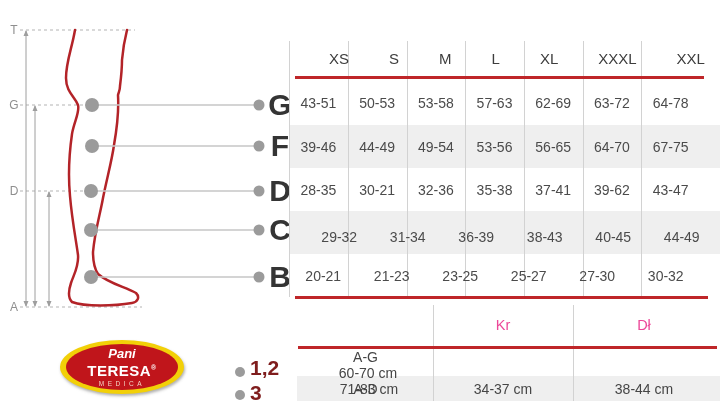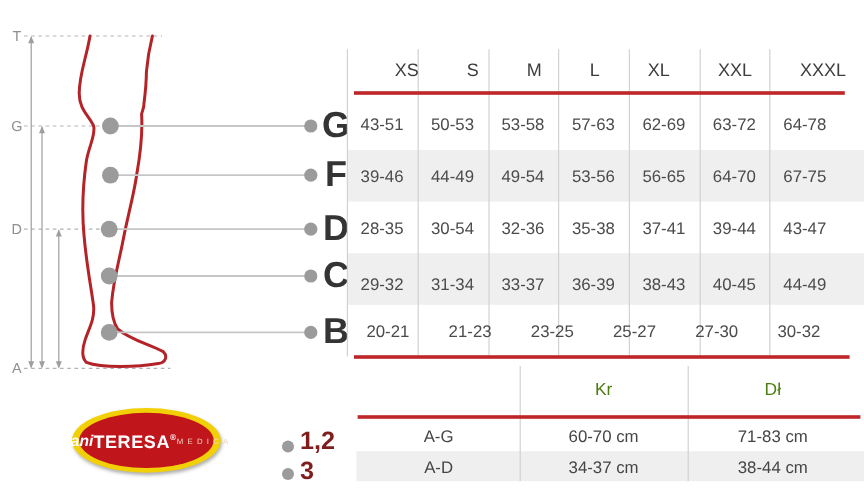--- a/index.html
+++ b/index.html
@@ -30,34 +30,34 @@
   .size-row .cell  { font-size:14px; color:#4b4b4b; }
   
   .len-row { display:flex; }
   .len-row .c0 { width:135px; }
   .len-row .c1 { width:140px; }
   .len-row .c2 { width:142px; }
   .len-row div {
     display:flex; align-items:center; justify-content:center;
     font-size:14px; color:#454545;
   }
-  .len-head div { font-size:14.5px; color:#4d7c0f; }
+  .len-head div { font-size:14.5px; color:#ec4899; }
   
   .legend-label {
     font-size:21px; font-weight:bold; color:#7f1d1d; line-height:24px; height:24px;
   }
   
   .logo {
     left:60px; top:340px; width:124px; height:54px; border-radius:50%;
     background:#f2d008; box-shadow:1px 2px 3px rgba(110,110,110,.55);
   }
   .logo-inner {
     position:absolute; left:6px; right:6px; top:4px; bottom:4px;
     background:#c0151b; border-radius:50%;
-    display:flex; flex-direction:row; align-items:center; justify-content:center;
+    display:flex; flex-direction:column; align-items:center; justify-content:center;
     color:#ffffff;
   }
   .logo-pani   { font-style:italic; font-weight:bold; font-size:13px; line-height:13px; }
   .logo-teresa { font-weight:bold; font-size:15px; line-height:15px; letter-spacing:.5px; }
   .logo-teresa sup { font-size:7px; }
   .logo-medica { font-size:6.5px; letter-spacing:3.5px; color:#f2d3c3; margin-top:2px; }
 </style>
 </head>
 <body>
 
@@ -156,22 +156,22 @@
   <div class="abs vsep" style="left:524px; top:41px; height:256px;"></div>
   <div class="abs vsep" style="left:583px; top:41px; height:256px;"></div>
   <div class="abs vsep" style="left:641px; top:41px; height:256px;"></div>
 
   <div class="abs flexrow size-head" style="left:289px; top:40px; width:411px; height:36px;">
     <div class="cell">XS</div>
     <div class="cell">S</div>
     <div class="cell">M</div>
     <div class="cell">L</div>
     <div class="cell">XL</div>
+    <div class="cell">XXXL</div>
     <div class="cell">XXL</div>
-    <div class="cell">XXXL</div>
   </div>
   <div class="abs redline" style="left:295px; top:76px; width:409px;"></div>
 
   <div class="abs flexrow size-row" style="left:289px; top:81px; width:411px; height:44px;">
     <div class="cell">43-51</div>
     <div class="cell">50-53</div>
     <div class="cell">53-58</div>
     <div class="cell">57-63</div>
     <div class="cell">62-69</div>
     <div class="cell">63-72</div>
@@ -183,32 +183,31 @@
     <div class="cell">44-49</div>
     <div class="cell">49-54</div>
     <div class="cell">53-56</div>
     <div class="cell">56-65</div>
     <div class="cell">64-70</div>
     <div class="cell">67-75</div>
   </div>
 
   <div class="abs flexrow size-row" style="left:289px; top:168px; width:411px; height:43px;">
     <div class="cell">28-35</div>
-    <div class="cell">30-54</div>
+    <div class="cell">30-21</div>
     <div class="cell">32-36</div>
     <div class="cell">35-38</div>
     <div class="cell">37-41</div>
-    <div class="cell">39-44</div>
+    <div class="cell">39-62</div>
     <div class="cell">43-47</div>
   </div>
 
-  <div class="abs flexrow size-row" style="left:289px; top:211px; width:411px; height:51px;">
+  <div class="abs flexrow size-row" style="left:305px; top:211px; width:411px; height:51px;justify-content:center;">
     <div class="cell">29-32</div>
     <div class="cell">31-34</div>
-    <div class="cell">33-37</div>
     <div class="cell">36-39</div>
     <div class="cell">38-43</div>
     <div class="cell">40-45</div>
     <div class="cell">44-49</div>
   </div>
 
   <div class="abs flexrow size-row" style="left:289px; top:254px; width:411px; height:43px;">
     <div class="cell">20-21</div>
     <div class="cell">21-23</div>
     <div class="cell">23-25</div>
@@ -222,21 +221,21 @@
   <div class="abs vsep" style="left:433px; top:305px; height:96px;"></div>
   <div class="abs vsep" style="left:573px; top:305px; height:96px;"></div>
 
   <div class="abs len-row len-head" style="left:298px; top:306px; width:417px; height:38px;">
     <div class="c0"></div>
     <div class="c1">Kr</div>
     <div class="c2">Dł</div>
   </div>
   <div class="abs redline" style="left:298px; top:346px; width:419px;"></div>
 
-  <div class="abs len-row" style="left:298px; top:349px; width:417px; height:27px;">
+  <div class="abs len-row" style="left:298px; top:349px; width:417px; height:27px;flex-direction:column;">
     <div class="c0">A-G</div>
     <div class="c1">60-70 cm</div>
     <div class="c2">71-83 cm</div>
   </div>
   <div class="abs len-row" style="left:298px; top:376px; width:417px; height:25px;text-align:right;">
     <div class="c0">A-D</div>
     <div class="c1">34-37 cm</div>
     <div class="c2">38-44 cm</div>
   </div>
 

